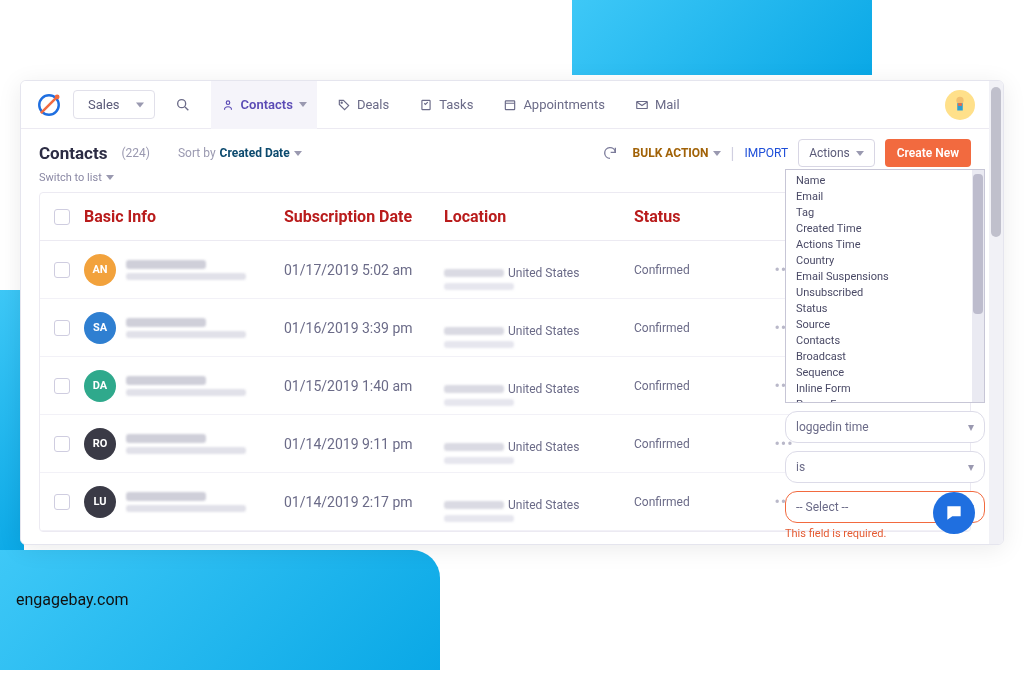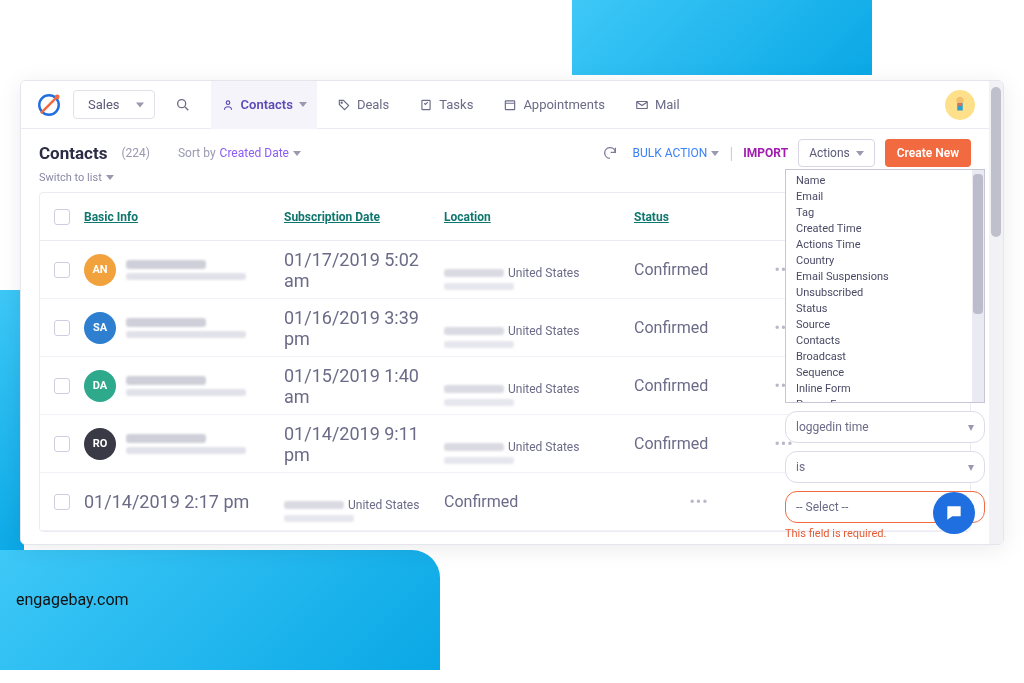--- a/index.html
+++ b/index.html
@@ -25,46 +25,46 @@
   .nav-item svg { width: 14px; height: 14px; stroke: currentColor; }
   .spacer { flex: 1; }
   .avatar-btn { width: 30px; height: 30px; border-radius: 50%; background: #ffe08a; display: flex; align-items: center; justify-content: center; overflow: hidden; }
   .avatar-btn svg { width: 22px; height: 22px; }
 
   
   .pagehead { display: flex; align-items: center; padding: 10px 18px 4px 18px; gap: 14px; }
   .title { font-size: 17px; font-weight: 700; color: #2c2c44; }
   .count { font-size: 12px; color: #9a99b0; }
   .sortby { font-size: 12px; color: #9a99b0; display: flex; gap: 4px; align-items: center; margin-left: 14px;}
-  .sortby .val { color: #8b5cf6; font-weight: 400; }
+  .sortby .val { color: #0c4a6e; font-weight: 700; }
   .head-right { margin-left: auto; display: flex; align-items: center; gap: 10px; }
   .icn-btn { width: 26px; height: 26px; display: flex; align-items: center; justify-content: center; color: #7b7b9a; }
-  .bulk { font-size: 12px; color: #3b82f6; font-weight: 400; display: flex; align-items: center; gap: 4px; }
+  .bulk { font-size: 12px; color: #a16207; font-weight: 700; display: flex; align-items: center; gap: 4px; }
   .sep { color: #d0cfe0; }
-  .import { font-size: 12px; color: #a21caf; font-weight: 700; }
+  .import { font-size: 12px; color: #1d4ed8; font-weight: 400; }
   .actions-dd { border: 1px solid #d8d6e4; border-radius: 4px; padding: 6px 10px; font-size: 12px; color: #5a5a78; display: flex; align-items: center; gap: 6px; }
   .create-btn { background: #f26a3f; color: #fff; border-radius: 4px; padding: 7px 12px; font-size: 12px; font-weight: 600; }
   .switchrow { padding: 0 18px 8px 18px; font-size: 11px; color: #8a88a4; display: flex; align-items: center; gap: 4px; }
 
   
   .table { border: 1px solid #eceaf2; margin: 0 18px; border-radius: 4px; background: #fff; }
   .thead, .trow { display: grid; grid-template-columns: 44px 200px 160px 190px 130px 40px; align-items: center; }
   .thead { height: 48px; border-bottom: 1px solid #eceaf2; }
-  .th { font-size: 12px; font-weight: 700; color: #0f766e; text-decoration: underline; }
+  .th { font-size: 16px; font-weight: 700; color: #b91c1c; }
   .cbx { width: 16px; height: 16px; border: 1.5px solid #cfcde0; border-radius: 3px; margin-left: 14px; }
   .trow { height: 58px; border-bottom: 1px solid #f2f1f7; }
   .person { display: flex; align-items: center; gap: 10px; }
   .av { width: 32px; height: 32px; border-radius: 50%; color: #fff; font-size: 11px; font-weight: 700; display: flex; align-items: center; justify-content: center; flex-shrink: 0; }
   .ptext .name { height: 9px; width: 80px; background: #cfcfd9; border-radius: 3px; filter: blur(1px); margin-bottom: 4px; }
   .ptext .email { height: 7px; width: 120px; background: #e1e1e9; border-radius: 3px; filter: blur(1px); }
-  .td-sub { font-size: 18px; color: #6b6b88; }
+  .td-sub { font-size: 14px; color: #6b6b88; }
   .td-loc .l1 { font-size: 12px; color: #6b6b88; display: flex; align-items: center; gap: 4px; margin-top: 16px; }
   .td-loc .l1 .blur { display: inline-block; height: 8px; width: 60px; background: #dadae3; border-radius: 3px; filter: blur(1px); }
   .td-loc .l2 { height: 7px; width: 70px; background: #e6e6ee; border-radius: 3px; filter: blur(1px); margin-top: 3px; }
-  .td-status { font-size: 16px; color: #6b6b88; }
+  .td-status { font-size: 12px; color: #6b6b88; }
   .dots { color: #b9b8c9; font-size: 16px; letter-spacing: 1px; text-align: center; }
 
   .chev-s { display:inline-block; width:0; height:0; border-left:4px solid transparent; border-right:4px solid transparent; border-top:5px solid #9a99b0; }
 
   
   .filter-panel { position: absolute; right: 4px; top: 88px; width: 200px; z-index: 30; }
   .field-list { background: #fff; border: 1px solid #c7c6d6; font-size: 11px; color: #4a4a66; max-height: 234px; overflow: hidden; position: relative; }
   .field-list .inner { padding: 2px 0; }
   .field-list .item { padding: 1.5px 10px; cursor: pointer; }
   .field-list .scr { position: absolute; right: 0; top: 0; bottom: 0; width: 12px; background: #eaeaf2; }
@@ -284,20 +284,27 @@
               </div>
               <div class="l2"></div>
             </div>
             <div class="td-status">Confirmed</div>
             <div class="dots">•••</div>
           </div>
           <div class="trow">
             <div>
               <div class="cbx"></div>
             </div>
+            <div class="person">
+              <div class="av" style="background:#3a3a46">LU</div>
+              <div class="ptext">
+                <div class="name"></div>
+                <div class="email"></div>
+              </div>
+            </div>
             <div class="td-sub">01/14/2019 2:17 pm</div>
             <div class="td-loc">
               <div class="l1">
                 <span class="blur"></span>
                 <span>United States</span>
               </div>
               <div class="l2"></div>
             </div>
             <div class="td-status">Confirmed</div>
             <div class="dots">•••</div>

